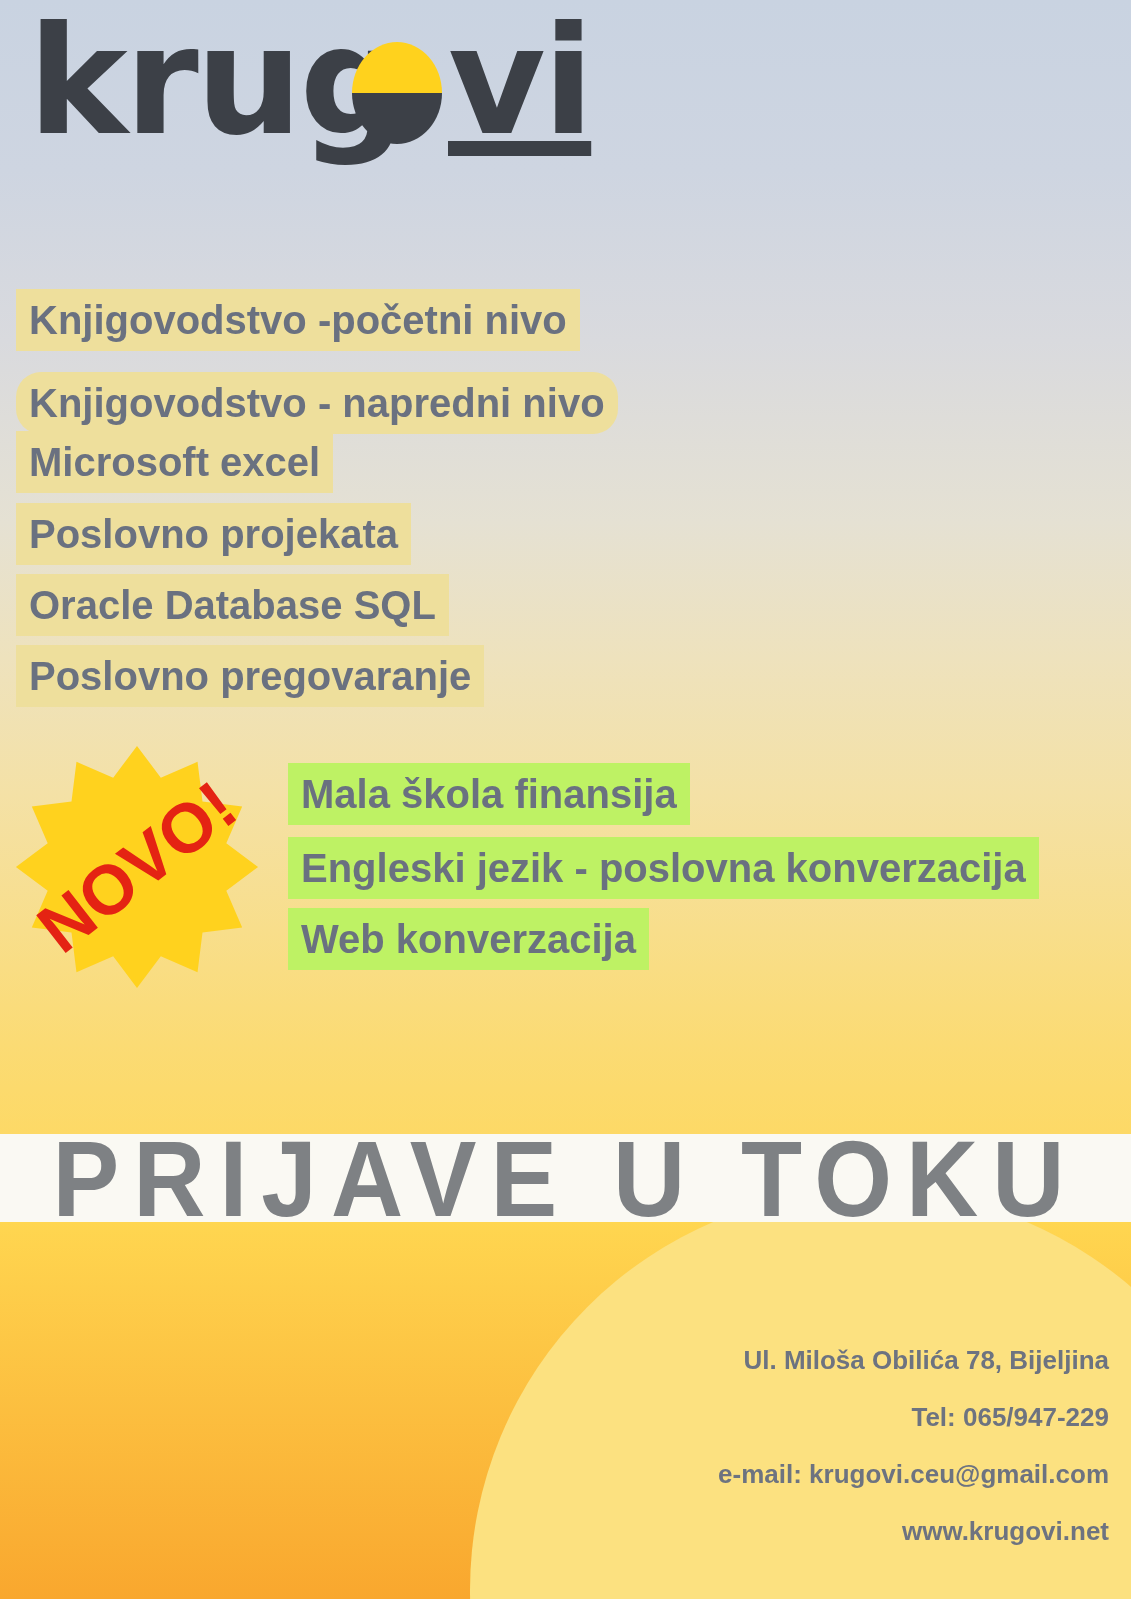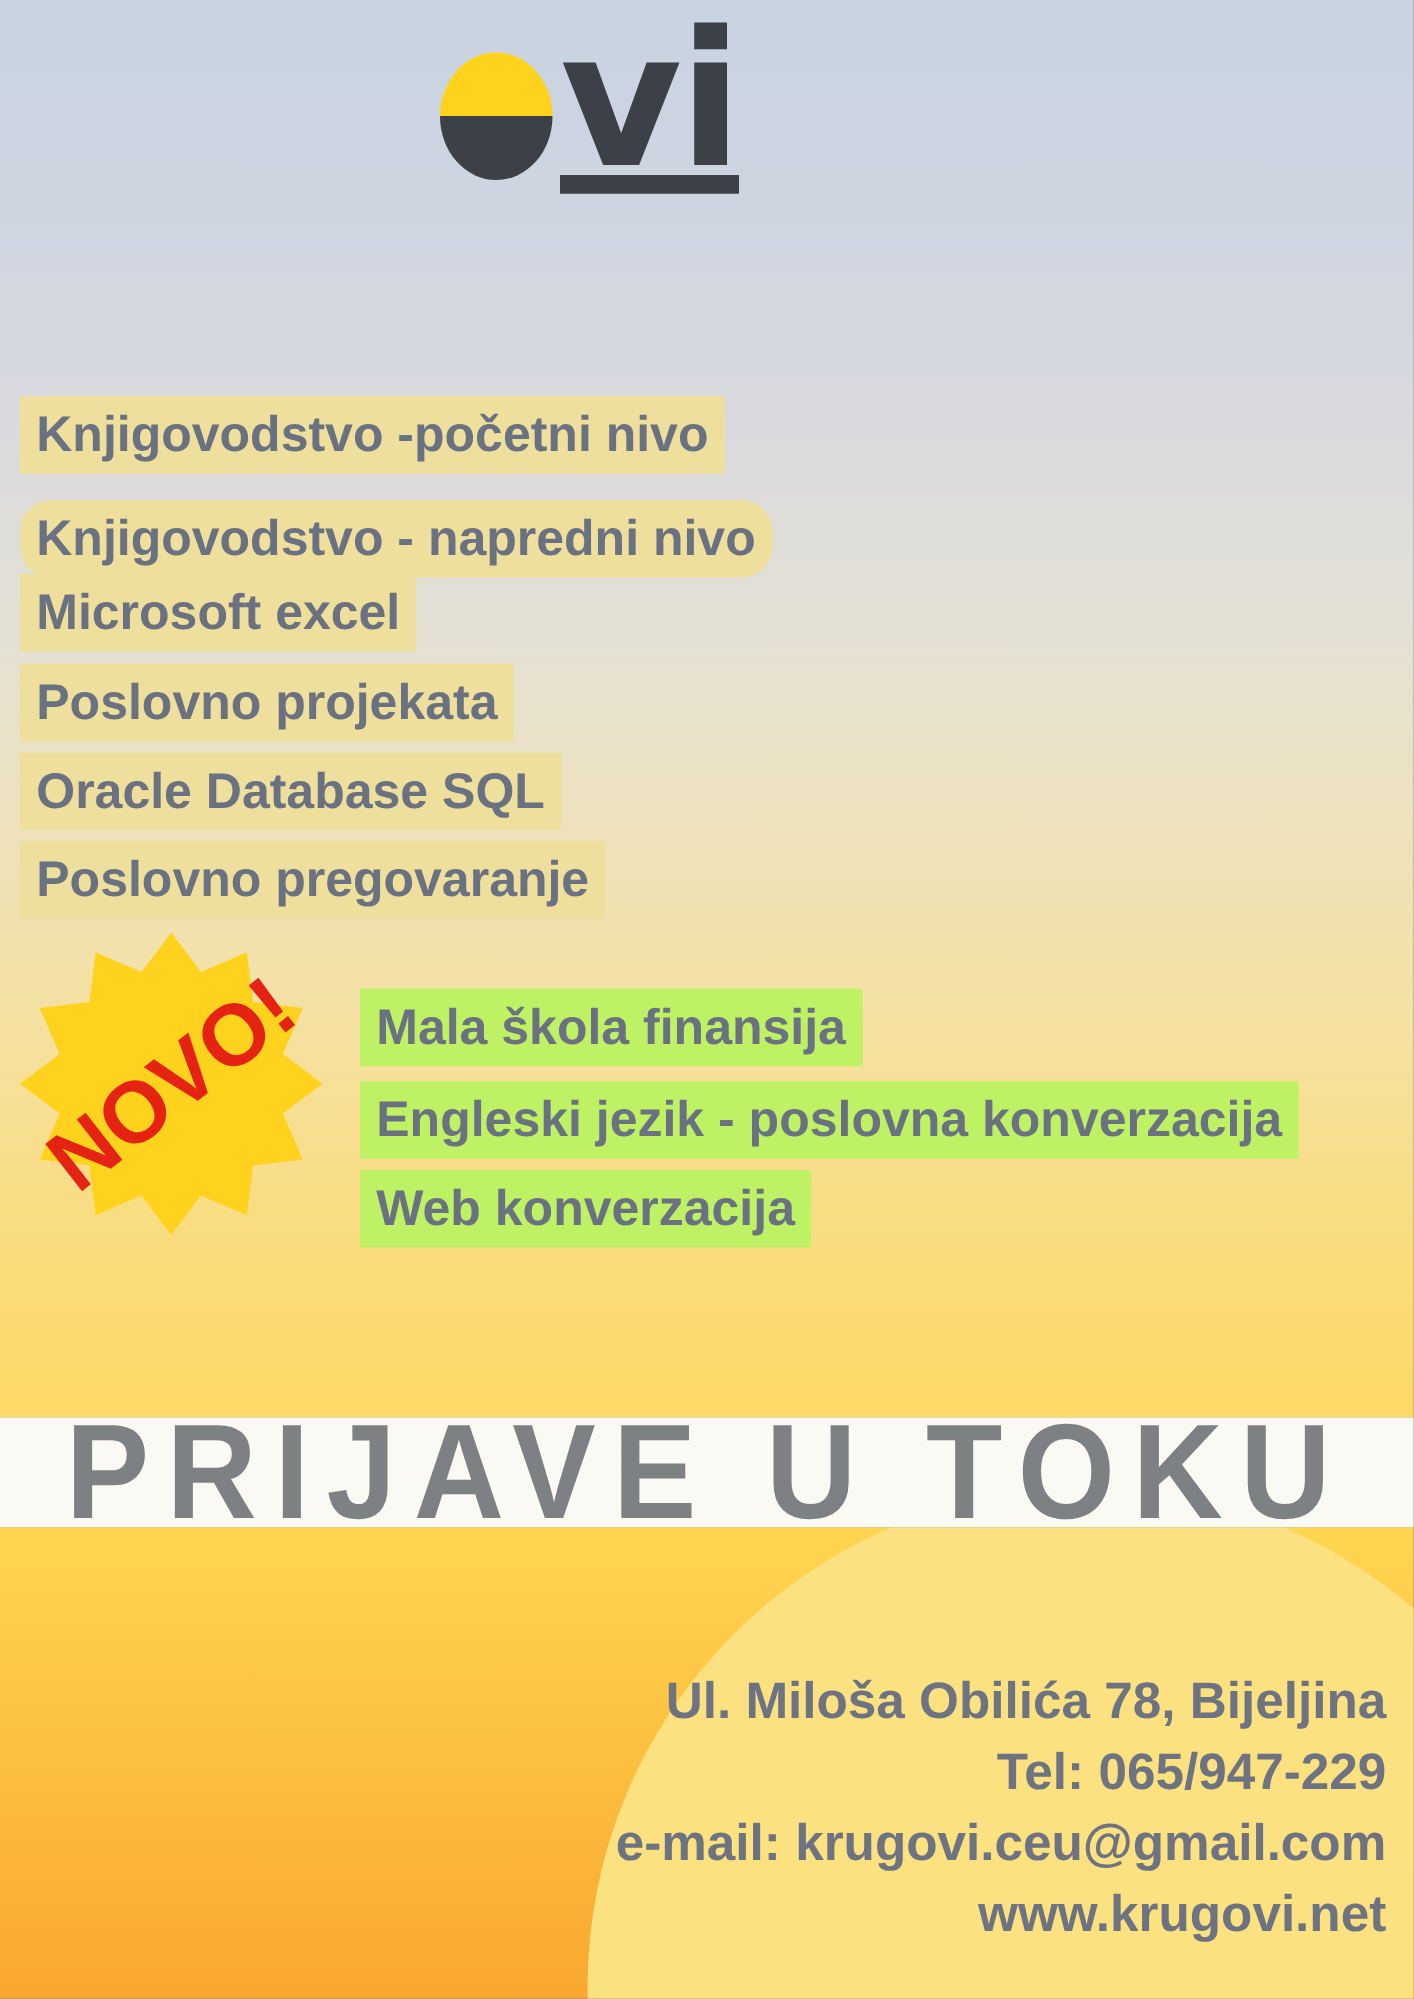--- a/index.html
+++ b/index.html
@@ -49,21 +49,21 @@
     position:absolute;left:30px;top:148px;
     font-family:"DejaVu Serif", serif;
     font-weight:bold;font-size:33px;line-height:44px;letter-spacing:0.5px;
   }
   
   .course-item{
     position:absolute;
     height:62px;line-height:62px;
     padding:0 13px;
     font-weight:bold;font-size:40px;
-    color:#6a7180;white-space:nowrap;margin-top:28px;
+    color:#6a7180;white-space:nowrap;
   }
   .group1 .course-item{left:16px;background:#eedf9c;}
   .group2 .course-item{left:288px;background:#bef264;}
   .g1-0{top:289px;} .g1-1{top:372px;border-radius:25px;} .g1-2{top:431px;}
   .g1-3{top:503px;} .g1-4{top:574px;} .g1-5{top:645px;}
   .g2-0{top:763px;} .g2-1{top:837px;} .g2-2{top:908px;}
   
   .novo-star{position:absolute;left:8px;top:738px;width:258px;height:258px;}
   .novo-star text{
     font-family:"Liberation Sans", sans-serif;
@@ -75,36 +75,37 @@
     position:absolute;left:0;top:1134px;width:1131px;height:88px;
     line-height:88px;text-align:center;
     font-weight:bold;font-size:100px;letter-spacing:14px;
     color:#7e8184;white-space:nowrap;
     transform:scaleY(1.08);transform-origin:center;
   }
   
   .contact{
     position:absolute;right:22px;top:1332px;width:700px;
     text-align:right;
-    font-weight:bold;font-size:41px;line-height:57px;
+    font-weight:bold;font-size:26px;line-height:57px;
     color:#6d7380;
   }
 </style>
 </head>
 <body>
 
 <div class="poster">
 
   <div class="bg-top"></div>
   <div class="band"></div>
   <div class="bg-bottom">
     <div class="big-circle"></div>
   </div>
 
   <div class="logo">
+    <span class="word part-a">krug</span>
     <span class="logo-circle"></span>
     <span class="word part-b">vi</span>
   </div>
 
   <div class="group1">
     <div class="course-item g1-0">Knjigovodstvo -početni nivo</div>
     <div class="course-item g1-1">Knjigovodstvo - napredni nivo</div>
     <div class="course-item g1-2">Microsoft excel</div>
     <div class="course-item g1-3">Poslovno projekata</div>
     <div class="course-item g1-4">Oracle Database SQL</div>

